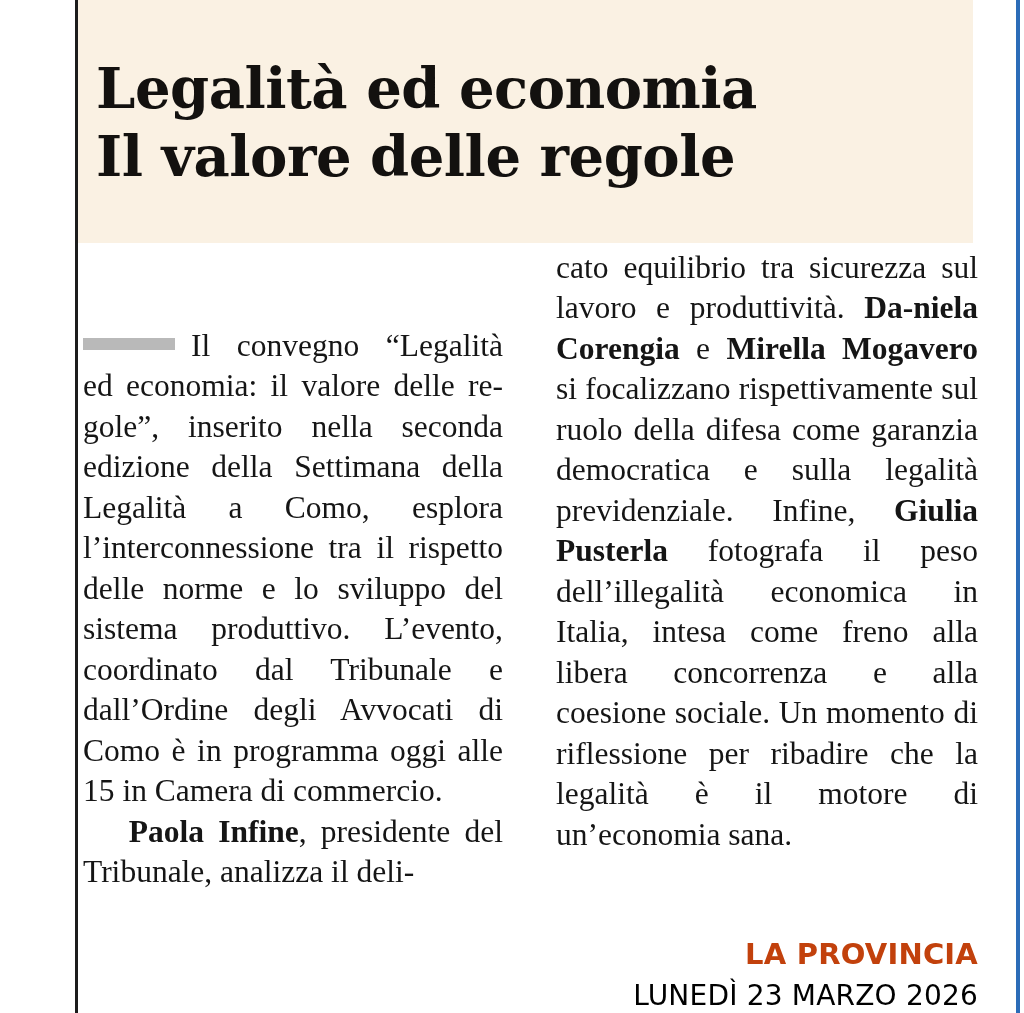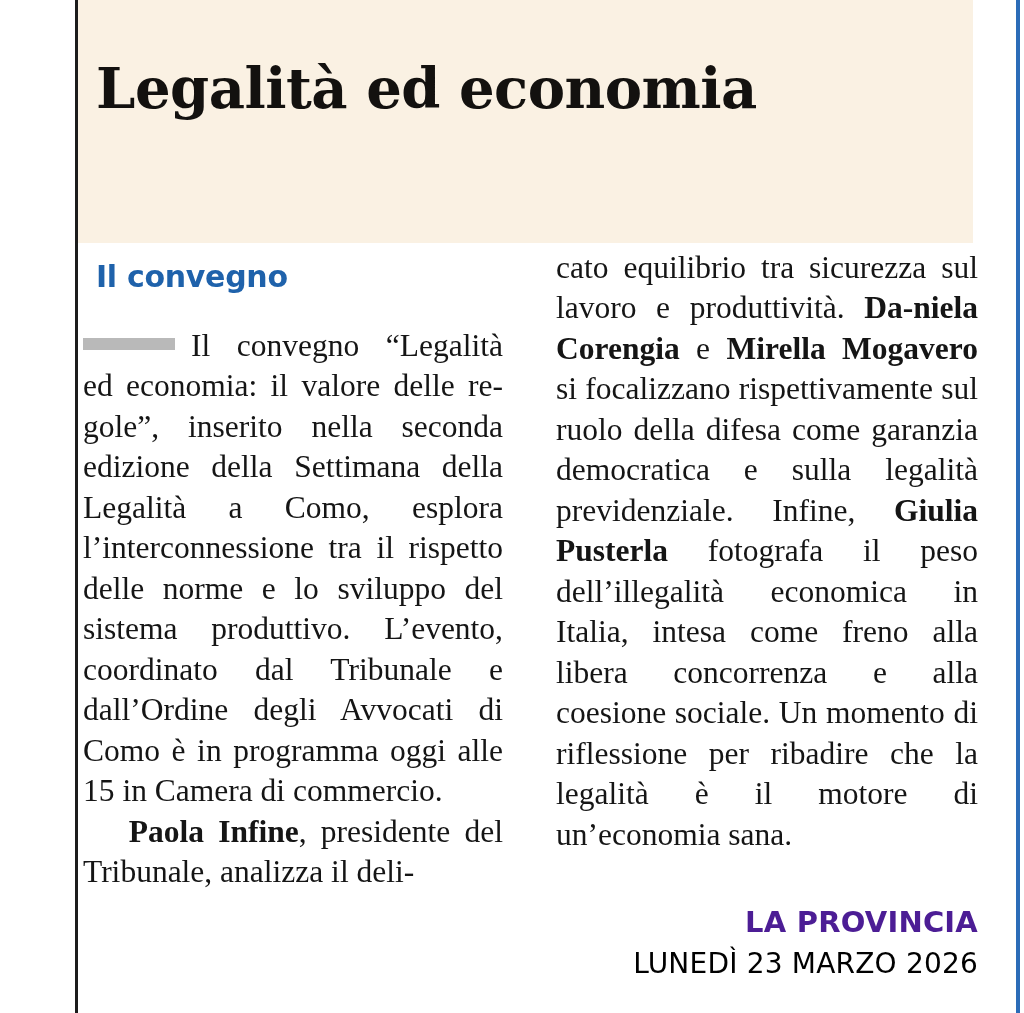--- a/index.html
+++ b/index.html
@@ -107,22 +107,23 @@
     position: absolute;
     right: 46px;
     top: 905px;
     text-align: right;
     font-family: "DejaVu Sans", sans-serif;
   }
   .masthead .brand {
     font-weight: 700;
     font-size: 29px;
     letter-spacing: 0.2px;
-    color: #4c1d95;
+    color: #c2410c;
     line-height: 1.18;
+    margin-top: 32px;
   }
   .masthead .date {
     font-weight: 400;
     font-size: 28px;
     letter-spacing: 0.2px;
     color: #000000;
     margin-top: 8px;
   }
 </style>
 </head>
@@ -130,23 +131,23 @@
 
 <div class="page">
 
   <div class="rule-left"></div>
   <div class="rule-right"></div>
 
   <div class="headline-band"></div>
 
   <h1 class="headline">
     <span class="l1">Legalità ed economia</span>
+    <span class="l2">Il valore delle regole</span>
   </h1>
 
-  <div class="kicker">Il convegno</div>
 
   <div class="col col-left">
     <p><span class="dash"></span><span>Il convegno “Legalità ed economia: il valore delle re-gole”, inserito nella seconda edizione della Settimana della Legalità a Como, esplora l’interconnessione tra il rispetto delle norme e lo sviluppo del sistema produttivo. L’evento, coordinato dal Tribunale e dall’Ordine degli Avvocati di Como è in programma oggi alle 15 in Camera di commercio.</span></p>
     <p><b class="nm">Paola Infine</b><span>, presidente del Tribunale, analizza il deli-</span></p>
   </div>
 
   <div class="col col-right">
     <p><span>cato equilibrio tra sicurezza sul lavoro e produttività. </span><b class="nm">Da-niela Corengia</b><span> e </span><b class="nm">Mirella Mogavero</b><span> si focalizzano rispettivamente sul ruolo della difesa come garanzia democratica e sulla legalità previdenziale. Infine, </span><b class="nm">Giulia Pusterla</b><span> fotografa il peso dell’illegalità economica in Italia, intesa come freno alla libera concorrenza e alla coesione sociale. Un momento di riflessione per ribadire che la legalità è il motore di un’economia sana.</span></p>
   </div>
 

